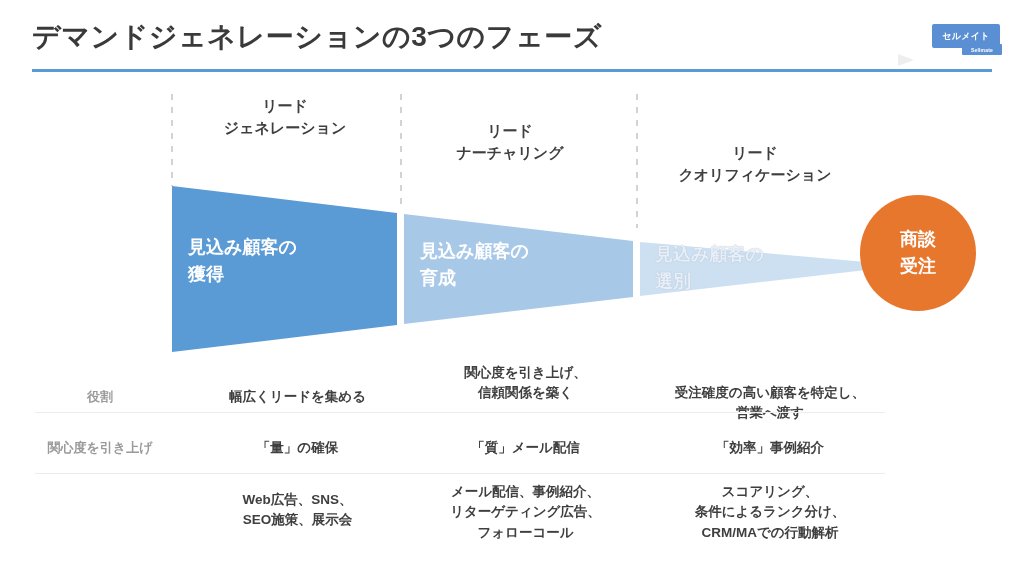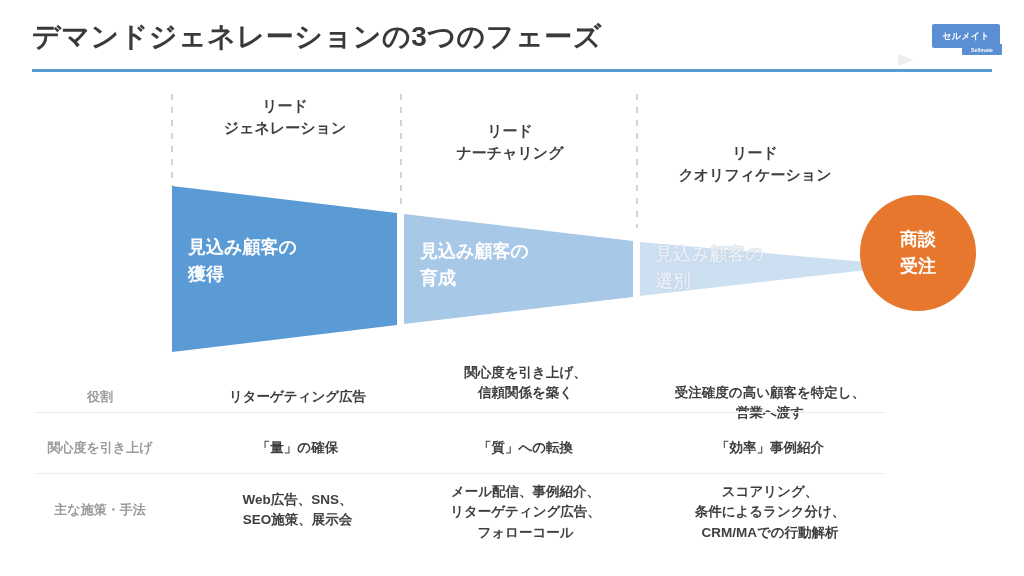--- a/index.html
+++ b/index.html
@@ -136,36 +136,35 @@
 育成</div>
   <div class="stage-label sl3">見込み顧客の
 選別</div>
 
   <div class="circle-label">
     <span>商談</span>
     <span>受注</span>
   </div>
 
   <div class="rowlabel r1y" style="left:20px;">役割</div>
-  <div class="cell c1 r1y">リターゲティング広告</div>
+  <div class="cell c1 r1y">幅広くリードを集める</div>
   <div class="cell c2" style="top:363px;">関心度を引き上げ、
 信頼関係を築く</div>
   <div class="cell c3" style="top:383px;">受注確度の高い顧客を特定し、
 営業へ渡す</div>
 
   <div class="sep" style="top:412px;"></div>
 
   <div class="rowlabel r2y" style="left:20px;">関心度を引き上げ</div>
   <div class="cell c1 r2y">「量」の確保</div>
-  <div class="cell c2 r2y">「質」への転換</div>
+  <div class="cell c2 r2y">「質」メール配信</div>
   <div class="cell c3 r2y">「効率」事例紹介</div>
 
   <div class="sep" style="top:473px;"></div>
 
-  <div class="rowlabel" style="left:20px;top:500px;">主な施策・手法</div>
   <div class="cell c1" style="top:490px;">Web広告、SNS、
 SEO施策、展示会</div>
   <div class="cell c2" style="top:482px;">メール配信、事例紹介、
 リターゲティング広告、
 フォローコール</div>
   <div class="cell c3" style="top:482px;">スコアリング、
 条件によるランク分け、
 CRM/MAでの行動解析</div>
 
 </div>

